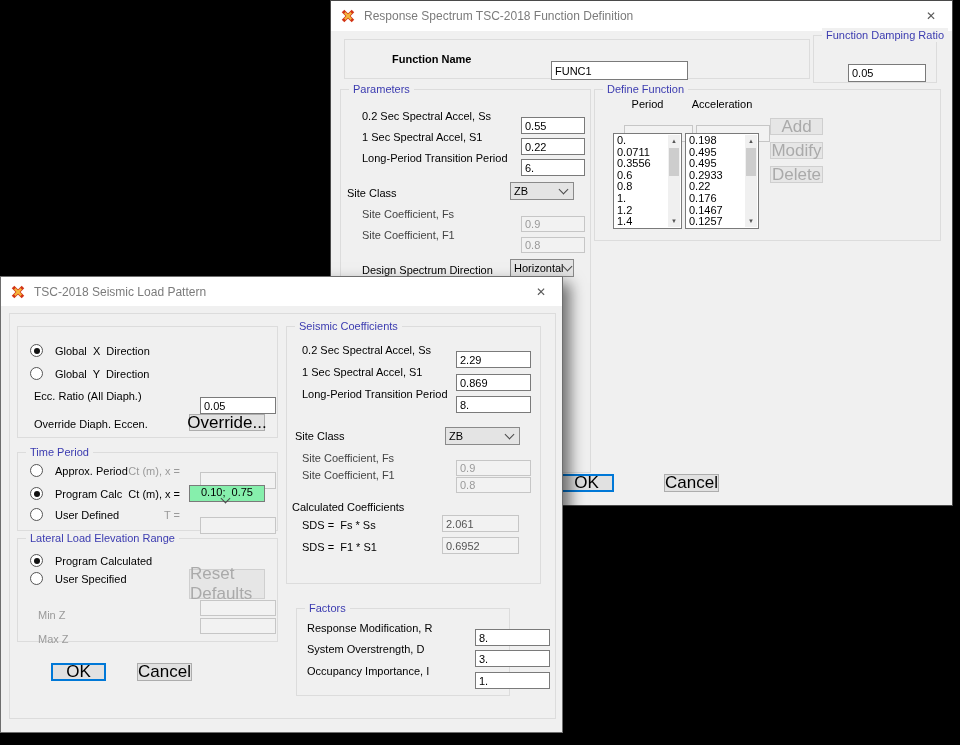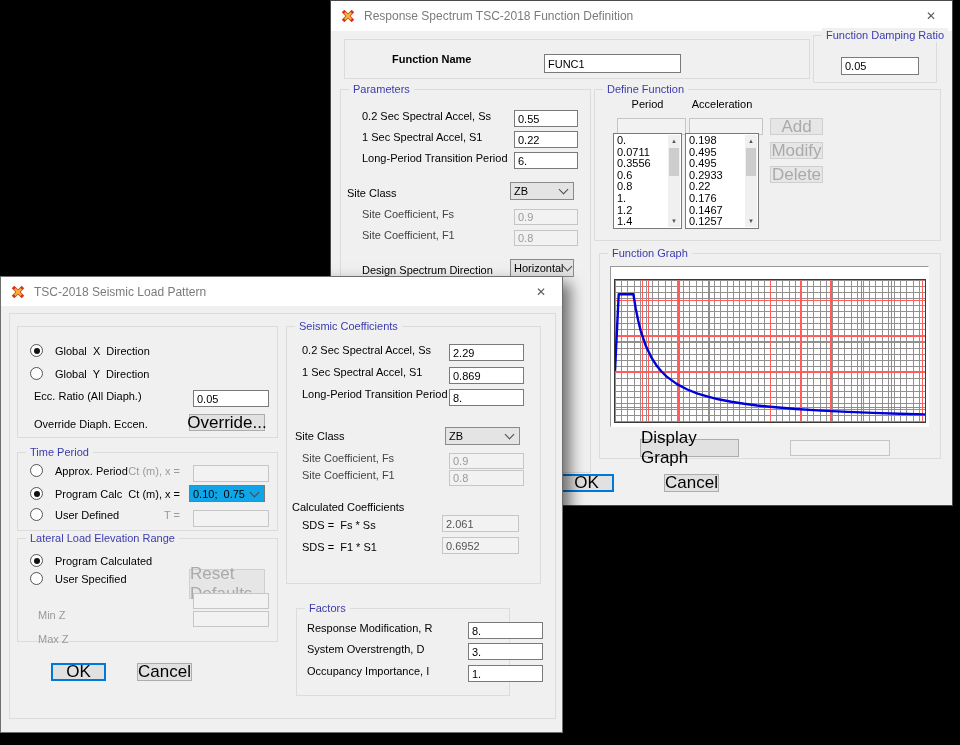--- a/index.html
+++ b/index.html
@@ -11,25 +11,25 @@
   .ttext{margin-left:8px;font-size:12px;color:#7b7b7b;white-space:pre;}
   .tclose{position:absolute;right:0;top:0;width:42px;height:30px;display:flex;align-items:center;justify-content:center;
           color:#5a5a5a;font-size:12px;}
   .gbox{position:absolute;border:1px solid #dcdcdc;box-sizing:border-box;}
   .glabel{position:absolute;top:-8px;left:8px;background:#f0f0f0;padding:0 4px;color:#3b3bb0;line-height:14px;white-space:pre;}
   .panel{position:absolute;border:1px solid #dcdcdc;box-sizing:border-box;}
   .lbl{position:absolute;white-space:pre;line-height:13px;}
   .b{font-weight:bold;}
   .gray{color:#9a9a9a;}
   .tb{position:absolute;box-sizing:border-box;border:1px solid #7a7a7a;background:#fff;
-      font-family:"Liberation Sans",sans-serif;font-size:11px;padding:0 3px;margin:4px;color:#000;}
+      font-family:"Liberation Sans",sans-serif;font-size:11px;padding:0 3px;margin:11px;color:#000;}
   .tb.dis{border-color:#c6c6c6;background:#f2f2f2;color:#9a9a9a;}
   .dd{position:absolute;box-sizing:border-box;border:1px solid #8a8a8a;background:#e4e4e4;
       display:flex;align-items:center;padding:0 3px;}
-  .dd.white{background:#0ea5e9;border-color:#7a7a7a;}
+  .dd.white{background:#86efac;border-color:#7a7a7a;flex-direction:column;}
   .dd .txt{flex:1;white-space:pre;}
   .chev{width:6px;height:6px;border-right:1.4px solid #4a4a4a;border-bottom:1.4px solid #4a4a4a;
         transform:rotate(45deg);margin:-3px 3px 0 0;flex:0 0 auto;}
   .btn{position:absolute;box-sizing:border-box;border:1px solid #adadad;background:#e1e1e1;
        display:flex;align-items:center;justify-content:center;font-size:17px;}
   .btn.focus{border:1px solid #0078d7;box-shadow:inset 0 0 0 1px #0078d7;}
   .btn.dis{border-color:#cfcfcf;background:#e6e6e6;color:#aaa;}
   .radio{position:absolute;width:13px;height:13px;border:1px solid #555;border-radius:50%;background:#fff;box-sizing:border-box;}
   .radio.on::after{content:"";position:absolute;left:2.5px;top:2.5px;width:6px;height:6px;border-radius:50%;background:#111;}
   .list{position:absolute;box-sizing:border-box;border:1px solid #7a7a7a;background:#fff;overflow:hidden;}
@@ -161,32 +161,20 @@
           <span class="sbA dn"></span>
           <span class="thumb"></span>
         </div>
       </div>
 
       <div class="btn dis" style="left:175px;top:28px;width:53px;height:17px;">Add</div>
       <div class="btn dis" style="left:175px;top:52px;width:53px;height:17px;">Modify</div>
       <div class="btn dis" style="left:175px;top:76px;width:53px;height:17px;">Delete</div>
     </div>
 
-    <div class="gbox" style="left:268px;top:252px;width:342px;height:206px;">
-      <span class="glabel">Function Graph</span>
-      <div class="plotwhite" style="left:10px;top:12px;width:319px;height:161px;">
-        <div class="grid">
-          <svg class="curve" width="310" height="142" viewBox="0 0 310 142">
-            <polyline fill="none" stroke-width="2.4" stroke-linejoin="round" points="0.0,90.9 3.7,14.2 18.4,14.2 20.7,28.4 23.3,41.0 25.8,51.1 31.0,66.3 36.2,77.1 41.3,85.2 46.5,91.5 51.7,96.6 62.0,104.1 72.3,109.5 82.7,113.6 93.0,116.7 103.3,119.3 116.3,121.8 129.2,123.8 142.1,125.5 155.0,126.8 180.8,129.0 206.7,130.6 232.5,131.9 258.3,132.9 284.2,133.7 310.0,134.4" stroke="#0000d8"></polyline>
-          </svg>
-        </div>
-      </div>
-      <div class="btn" style="left:40px;top:185px;width:99px;height:18px;">Display Graph</div>
-      <div class="ro" style="left:190px;top:186px;width:100px;height:16px;"></div>
-    </div>
 
     <div class="btn focus" style="left:228px;top:473px;width:55px;height:18px;">OK</div>
     <div class="btn" style="left:333px;top:473px;width:55px;height:18px;">Cancel</div>
   </div>
 
   <div class="dlg" style="left:0;top:276px;width:563px;height:457px;border-color:#6e6e6e;box-shadow:7px 7px 14px rgba(0,0,0,0.55);z-index:5;">
     <div class="tbar" style="height:29px;">
       <svg class="ticon" viewBox="0 0 16 16">
           <use href="#appicon"></use>
         </svg>

